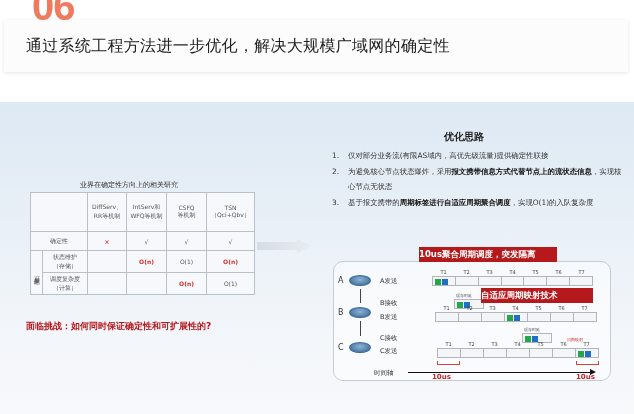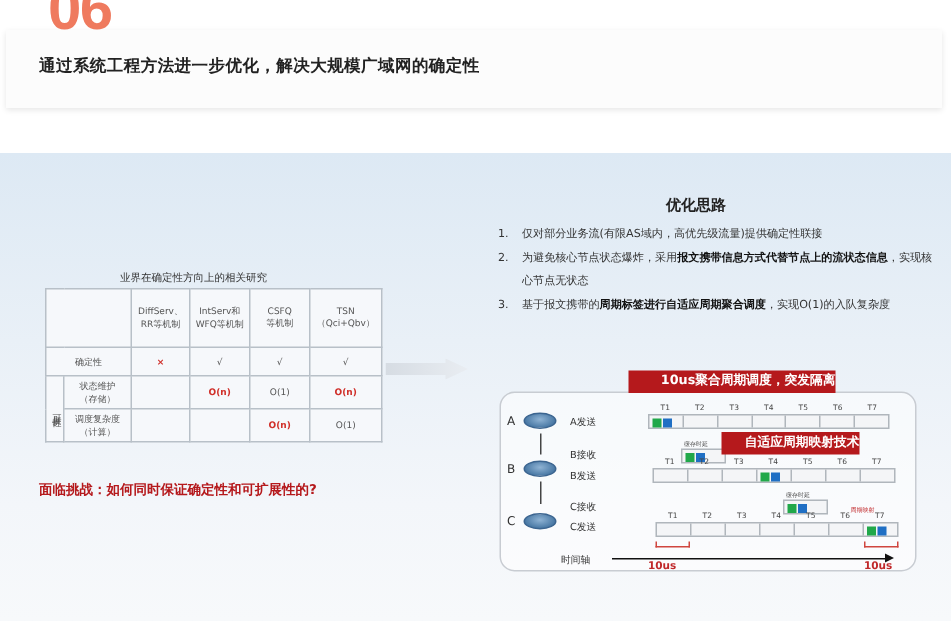--- a/index.html
+++ b/index.html
@@ -2,21 +2,21 @@
 <html><head>
 <meta charset="utf-8">
 <style>
   * { box-sizing: border-box; margin: 0; padding: 0; }
   html, body { width: 634px; height: 414px; overflow: hidden; background: #ffffff; font-family: "DejaVu Sans", "Liberation Sans", sans-serif; }
   .root { position: relative; width: 634px; height: 414px; background: #ffffff; }
 
   
   .big-num { position: absolute; left: 32px; top: -14px; font-family: "Liberation Sans", sans-serif; font-weight: bold; font-size: 40px; color: #ef7a5e; letter-spacing: -1px; line-height: 1; }
   .title-card { position: absolute; left: 4px; top: 20px; width: 514px; height: 52px; background: #fcfcfc; box-shadow: 0 1px 4px rgba(0,0,0,0.10); width: 624px; }
-  .title-text { position: absolute; left: 22px; top: 16px; font-size: 11px; color: #222; letter-spacing: 0.3px; font-weight: bold; }
+  .title-text { position: absolute; left: 22px; top: 16px; font-size: 16px; color: #222; letter-spacing: 0.3px; }
 
   
   .panel { position: absolute; left: 0; top: 102px; width: 634px; height: 312px;
            background: linear-gradient(180deg, #dde9f4 0%, #e9f0f7 40%, #f3f6fa 75%, #f7f9fb 100%); }
 
   .tbl-title { position: absolute; left: 80px; top: 78px; font-size: 7px; color: #333; }
   table.research { position: absolute; left: 30px; top: 90px; border-collapse: collapse; font-size: 6px; color: #555; background: #f6f8fb; }
   table.research td { border: 1px solid #b8c0c8; text-align: center; vertical-align: middle; }
   .c-red { color: #d0302a; font-weight: bold; }
 
@@ -37,21 +37,21 @@
   .node-letter { font-size: 8px; color: #333; }
   .router { width: 22px; height: 11px; border-radius: 50%; background: radial-gradient(ellipse at 50% 40%, #8fb3d4, #4b7aa6 70%); border: 1px solid #3c6590; }
   .lbl { font-size: 6.5px; color: #333; }
   .tlabel { font-size: 5px; color: #444; width: 23px; text-align: center; }
   .slotrow { display: flex; height: 10px; border: 1px solid #b0b6bc; background: #f4f5f7; }
   .slotrow div { flex: 1; border-right: 1px solid #b0b6bc; position: relative; }
   .slotrow div:last-child { border-right: none; }
   .pkt { position: absolute; top: 2px; left: 2px; width: 13px; height: 6px; display: flex; gap: 1px; }
   .pkt span:first-child { flex: 1; background: #21a84a; }
   .pkt span:last-child { flex: 1; background: #1f6fc4; }
-  .redbox { background: #b5191c; color: #fff; font-weight: bold; text-align: right; white-space: nowrap; }
+  .redbox { background: #b5191c; color: #fff; font-weight: bold; text-align: left; white-space: nowrap; }
   .buf { border: 1px solid #b0b6bc; background: #f4f5f7; }
   .buf-lbl { font-size: 4px; color: #555; }
   .vline { width: 1px; background: #444; }
   .axis { height: 1px; background: #111; }
   .red-text { color: #c0282a; font-weight: bold; font-size: 7px; }
   .redline { border: 1px solid #d0463f; border-top: none; height: 4px; }
 </style>
 </head>
 <body>
 
@@ -228,15 +228,15 @@
       <div class="d-abs redline" style="left:103px; top:99px; width:23px"></div>
       <div class="d-abs redline" style="left:242px; top:99px; width:23px"></div>
 
       <div class="d-abs axis" style="left:74px; top:110px; width:185px"></div>
       <div class="d-abs" style="left:256px; top:107px; width:0; height:0; border-left:6px solid #111; border-top:3px solid transparent; border-bottom:3px solid transparent"></div>
       <div class="d-abs red-text" style="left:98px; top:111px">10us</div>
       <div class="d-abs red-text" style="left:242px; top:111px">10us</div>
     </div>
 
     <div class="d-abs redbox" style="left:419px; top:145px; width:138px; height:15px; font-size:8.5px; line-height:15px">10us聚合周期调度，突发隔离</div>
-    <div class="d-abs redbox" style="left:481px; top:186px; width:92px; height:15px; font-size:8.5px; line-height:15px">自适应周期映射技术</div>
+    <div class="d-abs redbox" style="left:481px; top:186px; width:112px; height:15px; font-size:8.5px; line-height:15px">自适应周期映射技术</div>
   </div>
 </div>
 
 </body></html>

